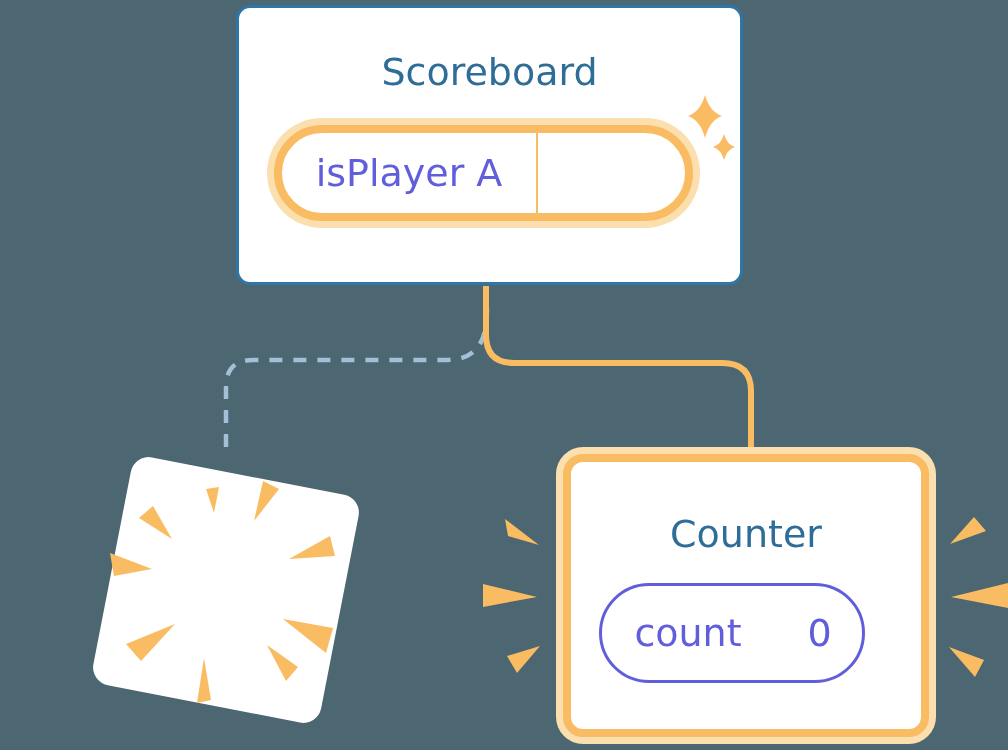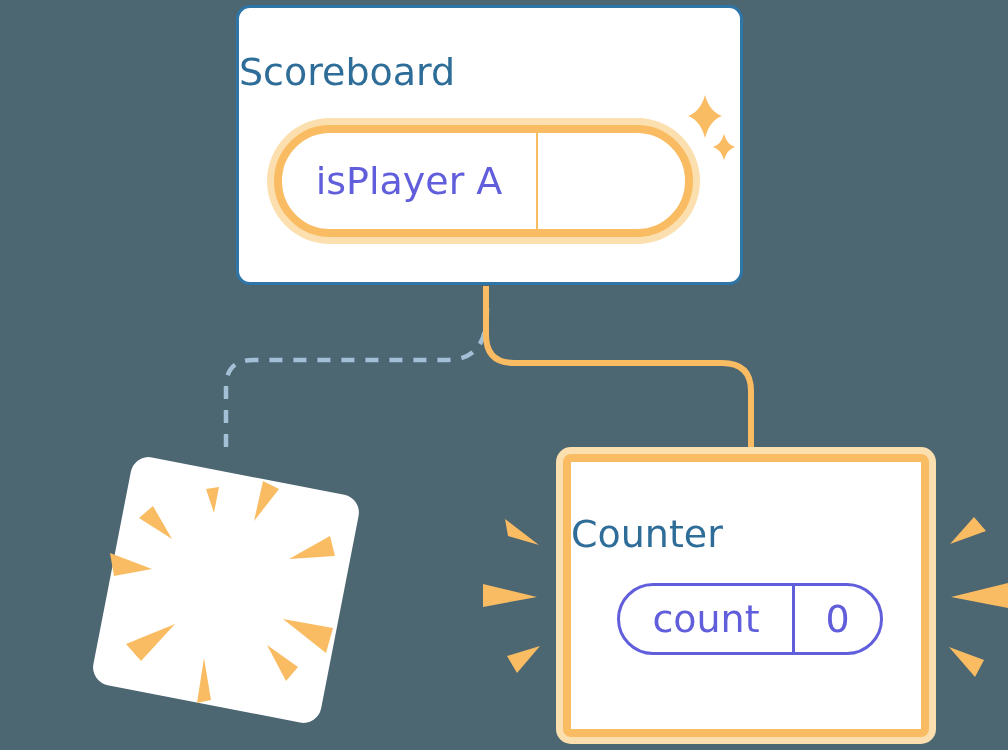--- a/index.html
+++ b/index.html
@@ -25,43 +25,44 @@
     position:absolute;background:#fff;box-sizing:border-box;z-index:2;
   }
   #scoreboard-card{
     left:236px;top:5px;width:507px;height:280px;
     border:3px solid var(--card-border-blue);
     border-radius:14px;
   }
   #counter-card{
     left:563px;top:454px;width:366px;height:283px;
     border:8px solid var(--highlight-orange);
-    border-radius:8px;
+    border-radius:20px;
     box-shadow:0 0 0 7px var(--highlight-orange-light);
   }
   .card-title{
-    position:absolute;left:0;right:0;
+    position:absolute;left:0;right:0;text-align:center;
     color:var(--title-blue);
     font-size:38px;line-height:44px;font-weight:500;
     white-space:nowrap;
   }
   #scoreboard-title{top:42px;}
   #counter-title{top:50px;}
   .state-pill{
     position:absolute;display:flex;align-items:stretch;
     background:#fff;border-radius:999px;box-sizing:border-box;
   }
   #scoreboard-pill{
-    left:35px;top:117px;width:419px;height:112px;
+    left:35px;top:117px;width:419px;height:96px;
     border:8px solid var(--highlight-orange);
     box-shadow:0 0 0 7px var(--highlight-orange-light);
   }
   #counter-pill{
-    left:46px;top:121px;width:266px;height:72px;
+    left:28px;top:121px;width:266px;height:100px;
     border:3px solid var(--state-purple);
+    align-items:center;
   }
   .pill-cell{
     display:flex;align-items:center;justify-content:center;
     color:var(--state-purple);font-size:38px;white-space:nowrap;
   }
   #scoreboard-pill .pill-key{width:254px;}
   #scoreboard-pill .pill-value{flex:1;font-weight:bold;}
   #counter-pill .pill-key{width:172px;}
   #counter-pill .pill-value{flex:1;}
   .pill-divider{width:2px;}

